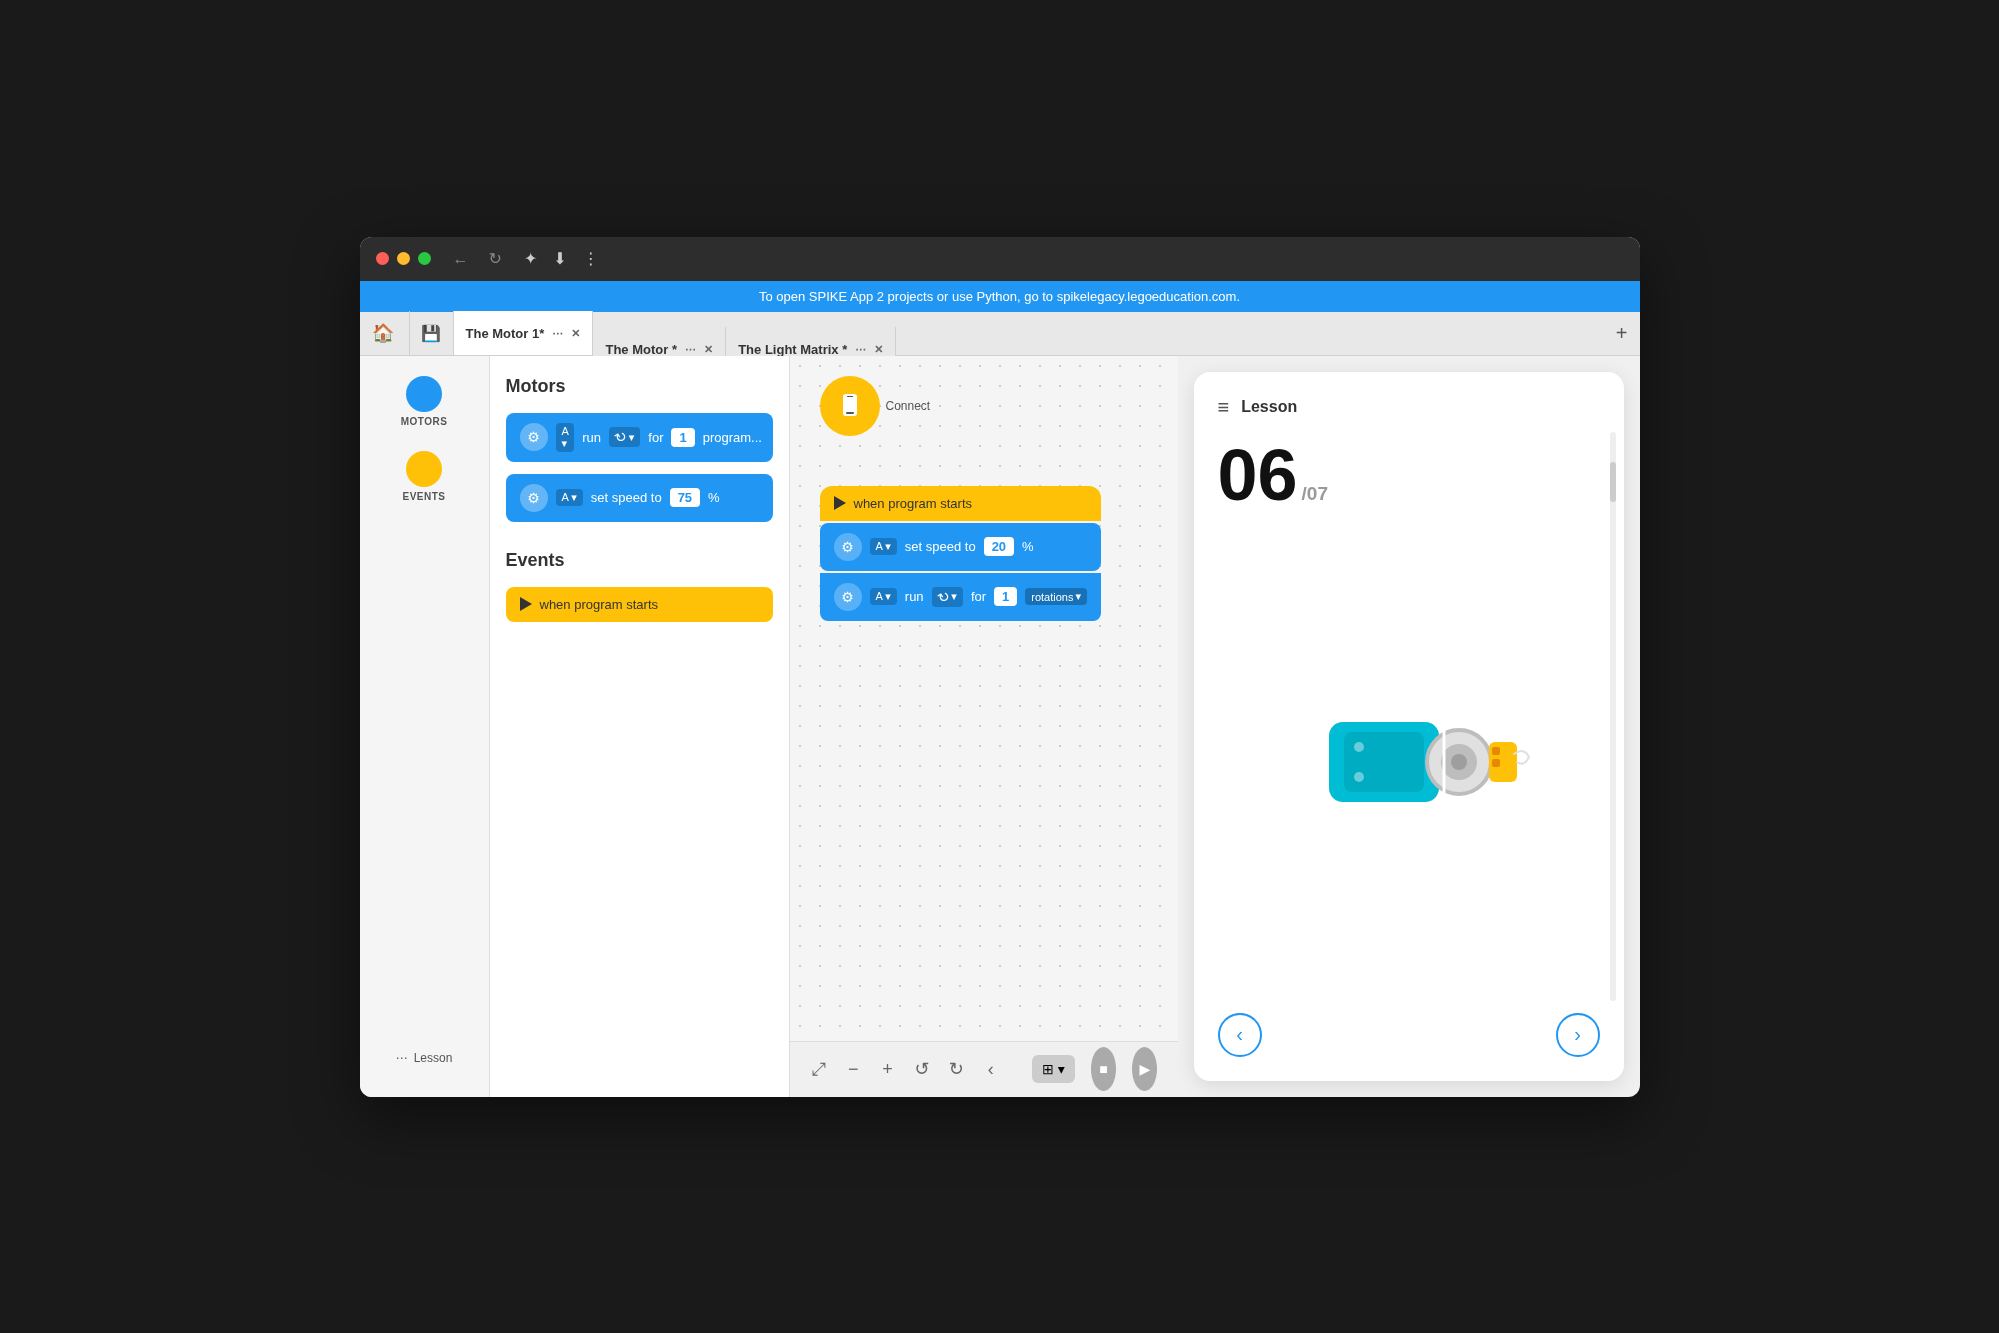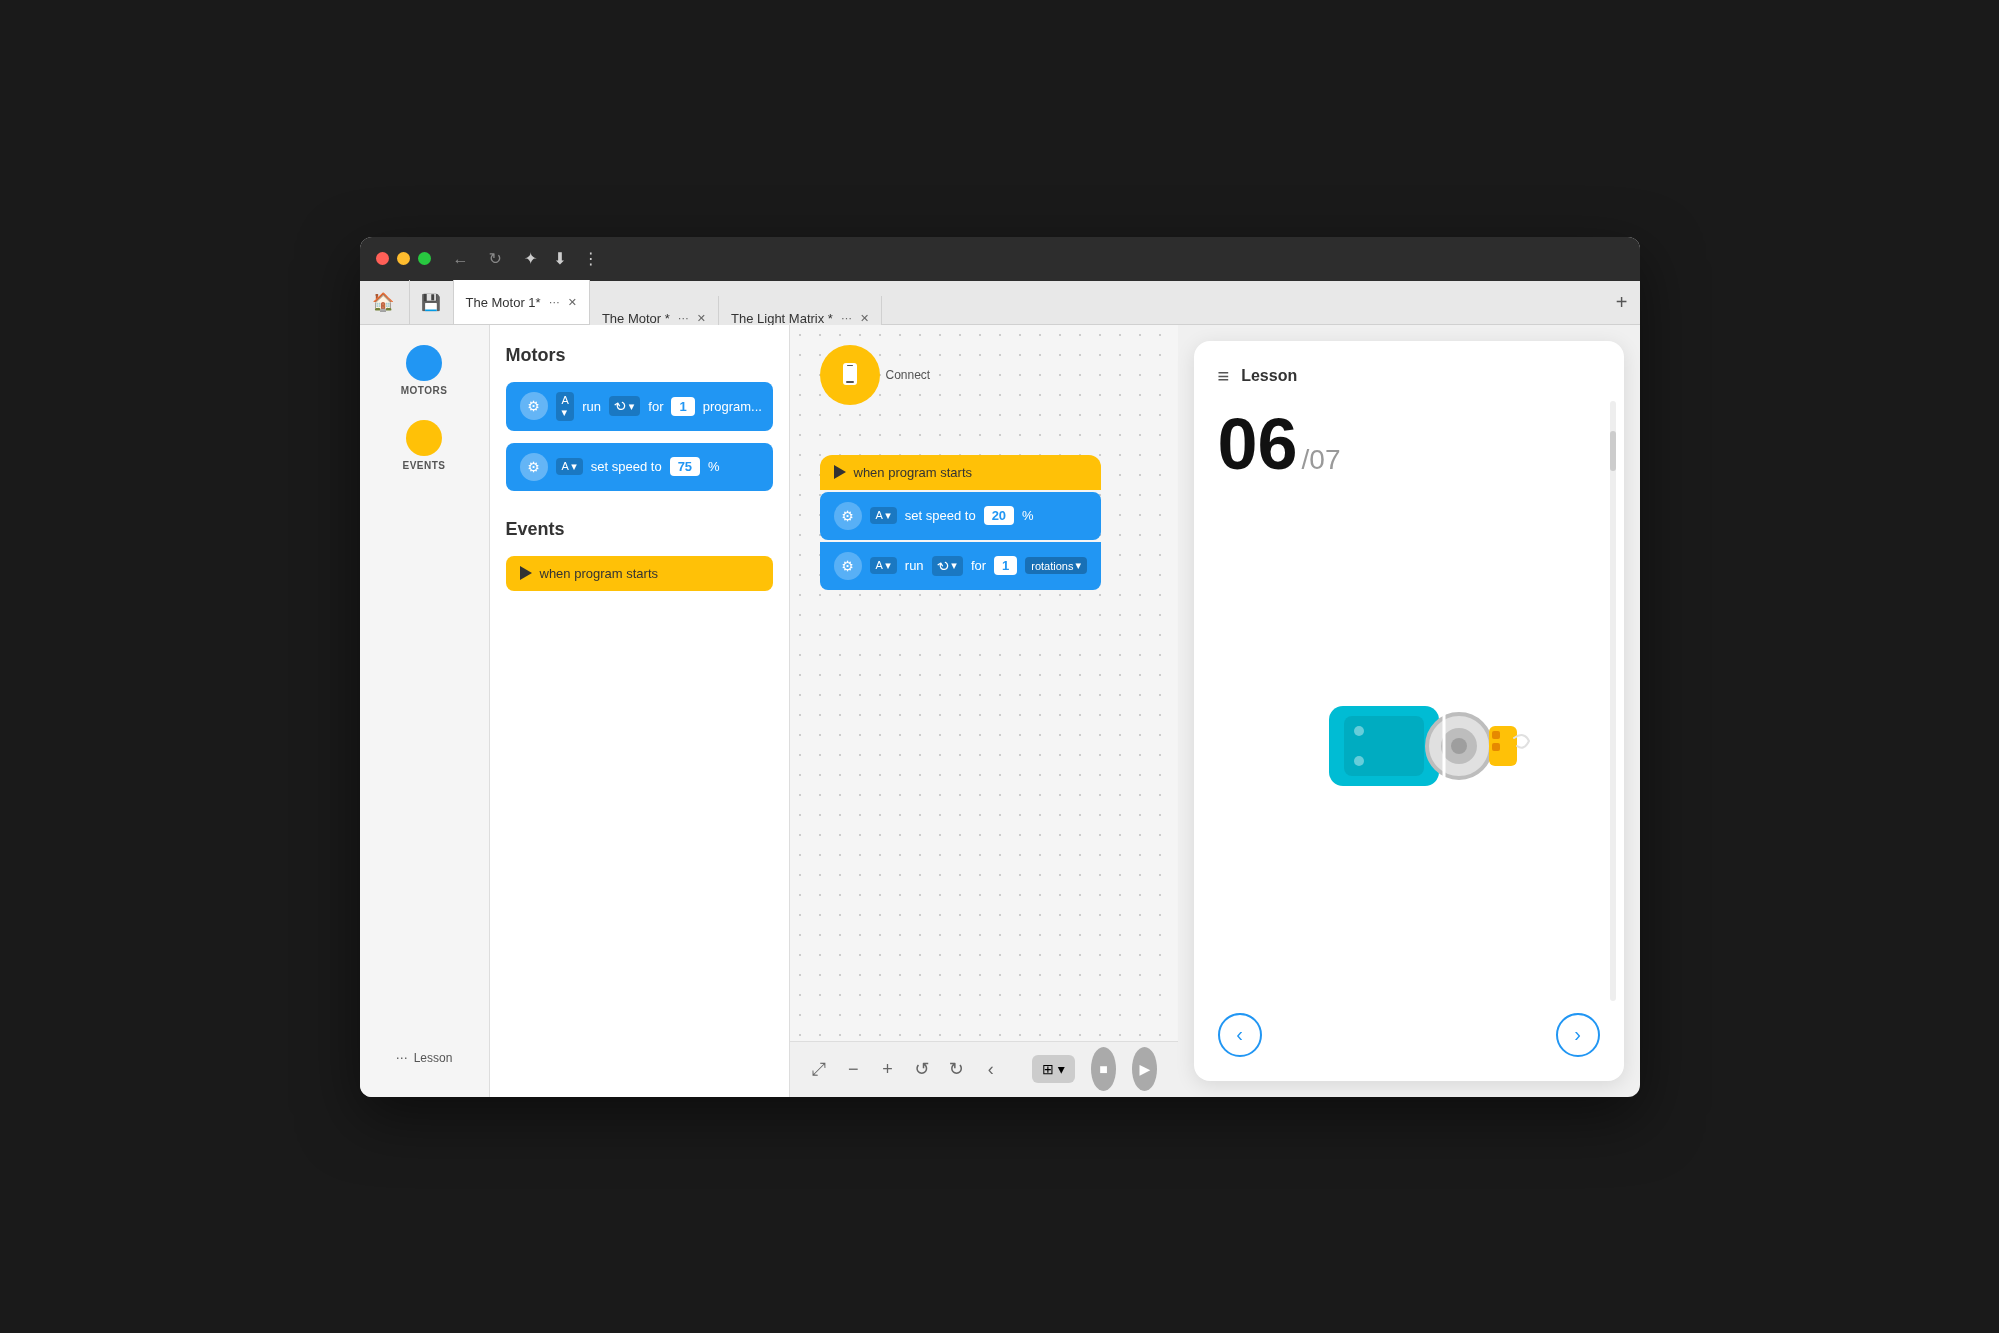--- a/index.html
+++ b/index.html
@@ -112,20 +112,21 @@
       display: flex;
       align-items: center;
       height: 44px;
       padding: 0 12px;
       gap: 8px;
       font-size: 13px;
       color: #333;
       border-right: 1px solid #d0d0d0;
       cursor: pointer;
       background: white;
+      font-weight: bold;
     }
     .tab.inactive {
       background: #e8e8e8;
       margin-top: 32px;
     }
     .tab-close {
       font-size: 11px;
       color: #666;
       cursor: pointer;
     }
@@ -412,23 +413,23 @@
       gap: 4px;
       margin-bottom: 20px;
     }
     .lesson-num-big {
       font-size: 72px;
       font-weight: 900;
       color: #111;
       line-height: 1;
     }
     .lesson-num-total {
-      font-size: 28px;
+      font-size: 19px;
       color: #999;
-      font-weight: 400;
+      font-weight: 700;
     }
     .lesson-image {
       flex: 1;
       display: flex;
       align-items: center;
       justify-content: center;
       position: relative;
       min-height: 180px;
     }
     .lesson-nav {
@@ -488,20 +489,23 @@
       <button class="nav-btn">←</button>
       <button class="nav-btn">↻</button>
     </div>
     <div class="titlebar-icons">
       <span>✦</span>
       <span>⬇</span>
       <span>⋮</span>
     </div>
   </div>
 
+  <div class="banner">
+    <span>To open SPIKE App 2 projects or use Python, go to spikelegacy.legoeducation.com.</span>
+  </div>
 
   <div class="tabbar">
     <div class="home-btn">🏠</div>
     <div class="save-btn">💾</div>
     <div class="tab">
       <span>The Motor 1*</span>
       <span class="tab-menu">⋯</span>
       <span class="tab-close">✕</span>
     </div>
     <div class="tab inactive">

